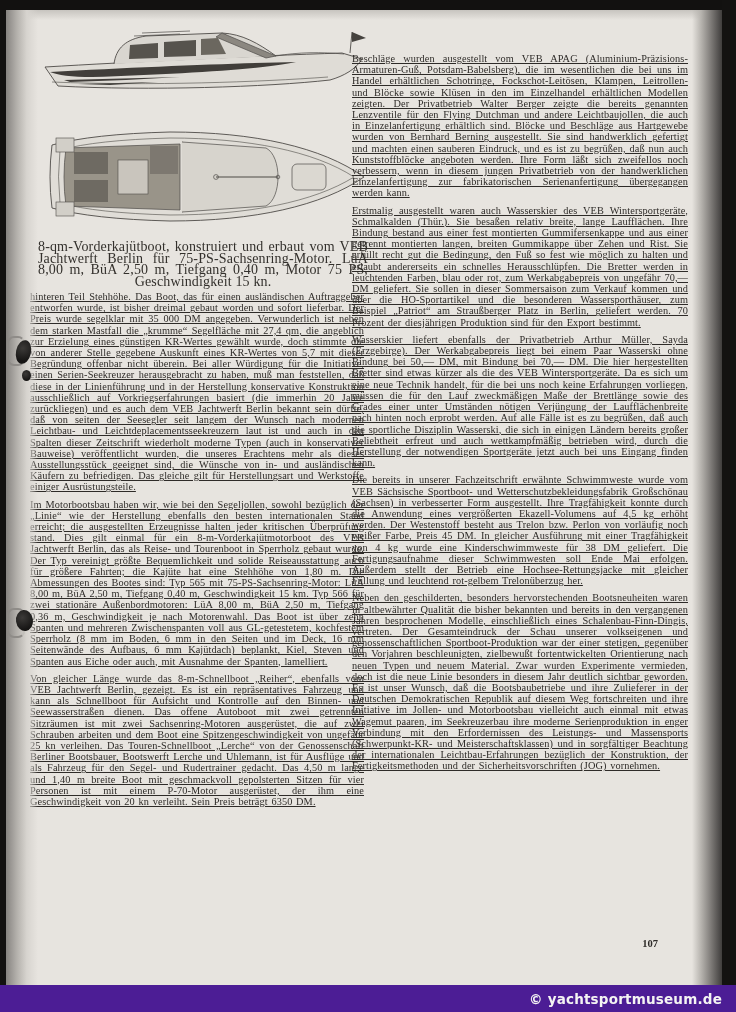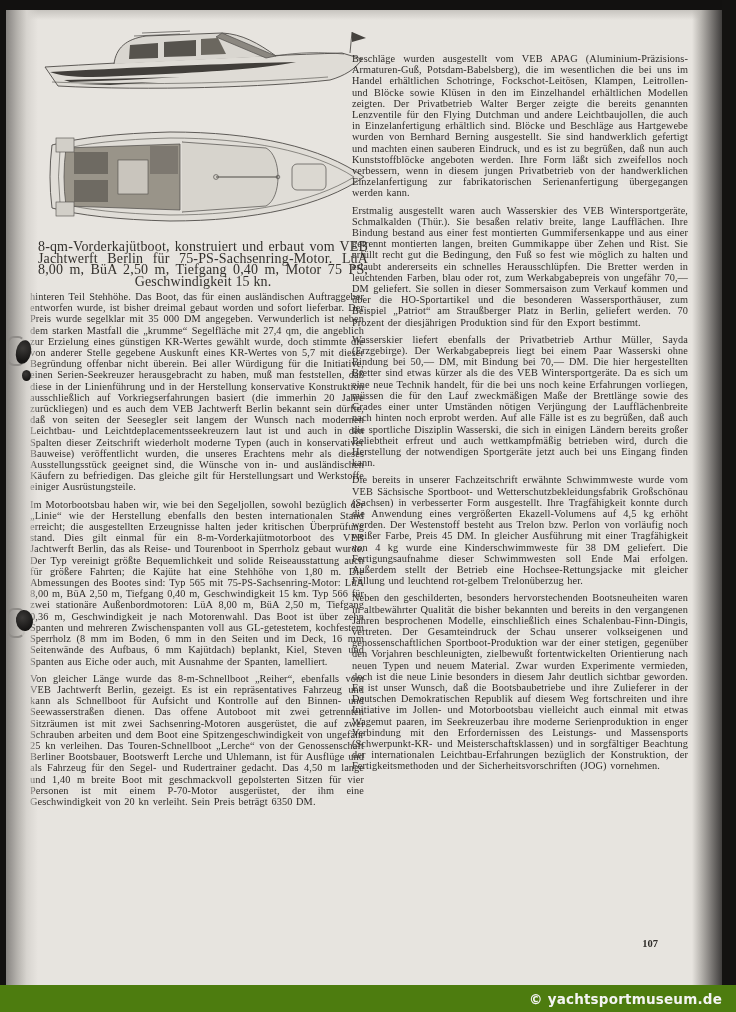--- a/index.html
+++ b/index.html
@@ -52,31 +52,31 @@
     letter-spacing:.15px;
   }
 
   
   .col{position:absolute;color:#2e2b28;}
   .col-left{left:24px;top:281px;width:334px;}
   .col-right{left:346px;top:43px;width:336px;}
   .par{
     margin:0 0 6px 0;
     font-size:10.3px;line-height:11.2px;
-    text-align:justify;word-spacing:1px;letter-spacing:.1px;
+    text-align:justify;word-spacing:1px;letter-spacing:.1px;text-decoration:underline;
   }
   .page-number{
     position:absolute;left:612px;top:928px;width:40px;
     font-size:10.5px;font-weight:bold;color:#2e2b28;text-align:right;
   }
 
   
   .bottom-bar{
     position:absolute;left:0;right:0;bottom:0;height:27px;
-    background:#4d7c0f;display:flex;align-items:center;justify-content:flex-end;
+    background:#4c1d95;display:flex;align-items:center;justify-content:flex-end;
     padding-right:14px;box-sizing:border-box;
   }
   .watermark{
     font-family:"DejaVu Sans","Liberation Sans",sans-serif;
     font-weight:bold;font-size:13.5px;color:#f4f4f3;letter-spacing:.2px;
   }
   .right-dark{
     position:absolute;right:0;top:0;bottom:0;width:14px;background:#131211;
   }
 </style>

